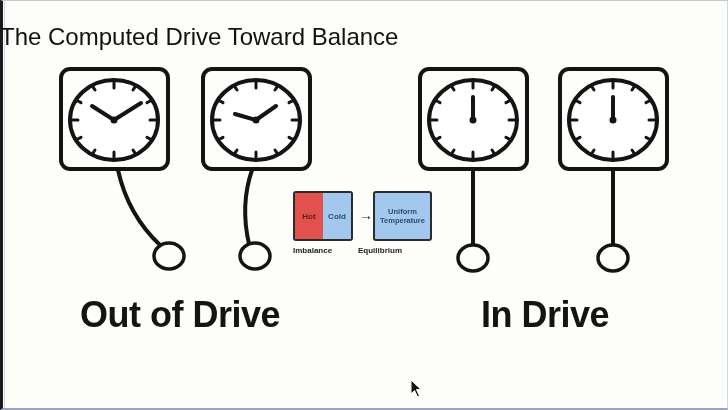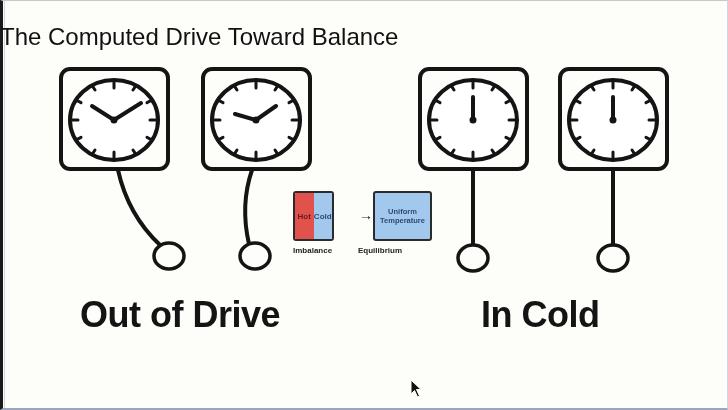--- a/index.html
+++ b/index.html
@@ -137,34 +137,34 @@
           <use href="#ticks"></use>
         </g>
       <line x1="0" y1="0" x2="0" y2="-23" stroke-width="4"></line>
       <circle cx="0" cy="0" r="3.5" fill="#141414" stroke="none"></circle>
     </g>
     <line x1="613" y1="170" x2="613" y2="245" stroke-width="4"></line>
     <ellipse cx="613" cy="258" rx="15" ry="13" stroke-width="3.5" fill="#fdfdf9"></ellipse>
   </g>
 </svg>
 
-<div class="box" style="left:293px; top:191px; width:41px; height:50px;">
+<div class="box" style="left:293px; top:191px; width:60px; height:50px;">
   <div class="hot-half">Hot</div>
   <div class="cold-half">Cold</div>
 </div>
 <div class="caption" style="left:293px; top:246px; width:63px;">Imbalance</div>
 
 <div class="arrow">→</div>
 
 <div class="box uniform" style="left:373px; top:191px; width:59px; height:50px;">
   <div>
     <div>Uniform</div>
     <div>Temperature</div>
   </div>
 </div>
 <div class="caption" style="left:358px; top:246px; width:70px;">Equilibrium</div>
 
 <div class="label-big" style="left:80px;">Out of Drive</div>
-<div class="label-big" style="left:481px;">In Cold</div>
+<div class="label-big" style="left:481px;">In Drive</div>
 
 <svg class="cursor" width="14" height="20">
   <path d="M1 1 L1 15 L4.5 11.5 L7.5 18 L9.5 17 L6.5 10.5 L11 10.5 Z" fill="#111" stroke="#fff" stroke-width="1"></path>
 </svg>
 
 </body></html>

